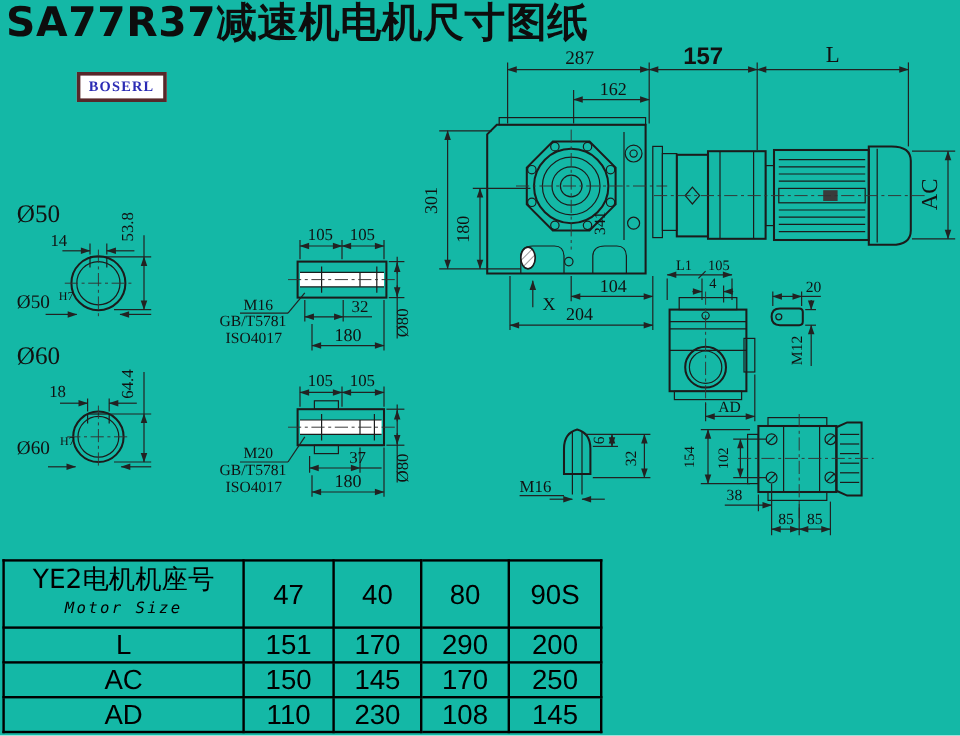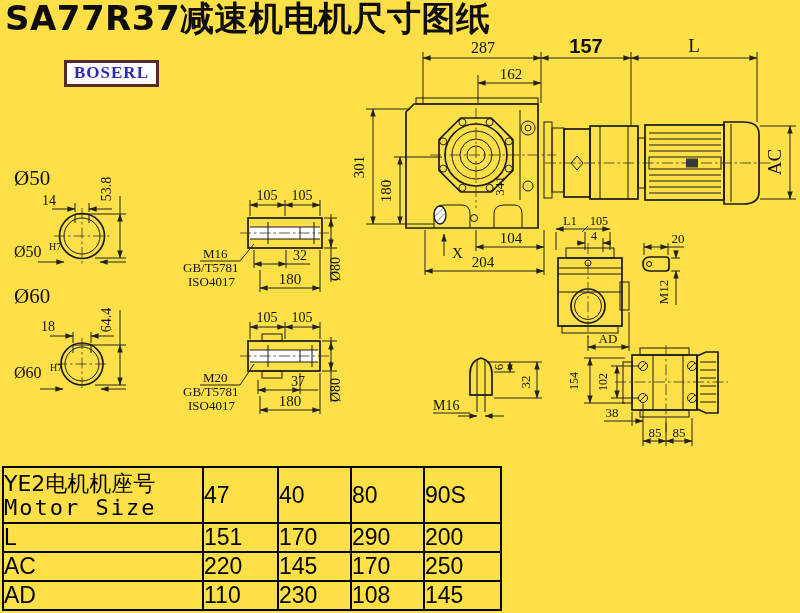--- a/index.html
+++ b/index.html
@@ -1,38 +1,38 @@
 <!DOCTYPE html>
 <html><head>
 <meta charset="utf-8">
 <style>
   html,body{margin:0;padding:0;background:#fff;}
-  .canvas{position:relative;width:800px;height:613px;background:#fde047;overflow:hidden;
+  .canvas{position:relative;width:800px;height:613px;background:#14b8a6;overflow:hidden;
           font-family:"Liberation Sans",sans-serif;}
   .page-title{position:absolute;left:5px;top:-4px;margin:0;font-size:34px;font-weight:700;
           color:#0d0d0d;letter-spacing:0.5px;font-family:"DejaVu Sans",sans-serif;white-space:nowrap;}
   .logo-box{position:absolute;left:64px;top:60px;border:3px solid #57282a;padding:0px 7px 1px 7px;
           background:#fff;}
   .logo-box span{color:#2b2bb4;font-family:"Liberation Serif",serif;font-weight:700;
-          font-size:17px;letter-spacing:1px;}
+          font-size:12px;letter-spacing:1px;}
   svg.draw{position:absolute;left:0;top:0;}
   svg text{font-family:"Liberation Serif",serif;fill:#111;}
   .ol{fill:none;stroke:#1b1b1b;stroke-width:1.7;}
   .ol2{fill:none;stroke:#1b1b1b;stroke-width:1;}
   .olh{stroke:#1b1b1b;stroke-width:1.4;}
   .dim{fill:none;stroke:#222;stroke-width:1;}
   .cl{fill:none;stroke:#333;stroke-width:0.8;stroke-dasharray:11 3 2.5 3;}
   .t12{font-size:12px;} .t13{font-size:13px;} .t14{font-size:14px;} .t15{font-size:15px;}
   .t16{font-size:16px;} .t19{font-size:19px;} .t21{font-size:21px;}
   .b157{font-family:"Liberation Sans",sans-serif;font-weight:700;font-size:20px;}
   .dim-table{position:absolute;left:2px;top:466px;border-collapse:collapse;table-layout:fixed;}
-  .dim-table td{border:2px solid #000;text-align:left;vertical-align:middle;padding:0;
+  .dim-table td{border:2px solid #000;text-align:center;vertical-align:middle;padding:0;
           font-size:23px;color:#000;}
   .hdr-cn{font-family:"DejaVu Sans",sans-serif;font-size:22px;line-height:25px;}
-  .hdr-en{font-family:"DejaVu Sans Mono",monospace;font-size:22px;letter-spacing:2px;line-height:24px;}
+  .hdr-en{font-family:"DejaVu Sans Mono",monospace;font-size:13px;letter-spacing:2px;line-height:24px;font-style:italic;}
   .rowlab{font-size:22px;}
 </style>
 </head>
 <body>
 
 <div class="canvas">
 
   <h1 class="page-title">SA77R37减速机电机尺寸图纸</h1>
 
   <div class="logo-box">
@@ -425,21 +425,21 @@
       </tr>
       <tr style="height:27px">
         <td class="rowlab">L</td>
         <td>151</td>
         <td>170</td>
         <td>290</td>
         <td>200</td>
       </tr>
       <tr style="height:27px">
         <td class="rowlab">AC</td>
-        <td>220</td>
+        <td>150</td>
         <td>145</td>
         <td>170</td>
         <td>250</td>
       </tr>
       <tr style="height:28px">
         <td class="rowlab">AD</td>
         <td>110</td>
         <td>230</td>
         <td>108</td>
         <td>145</td>

